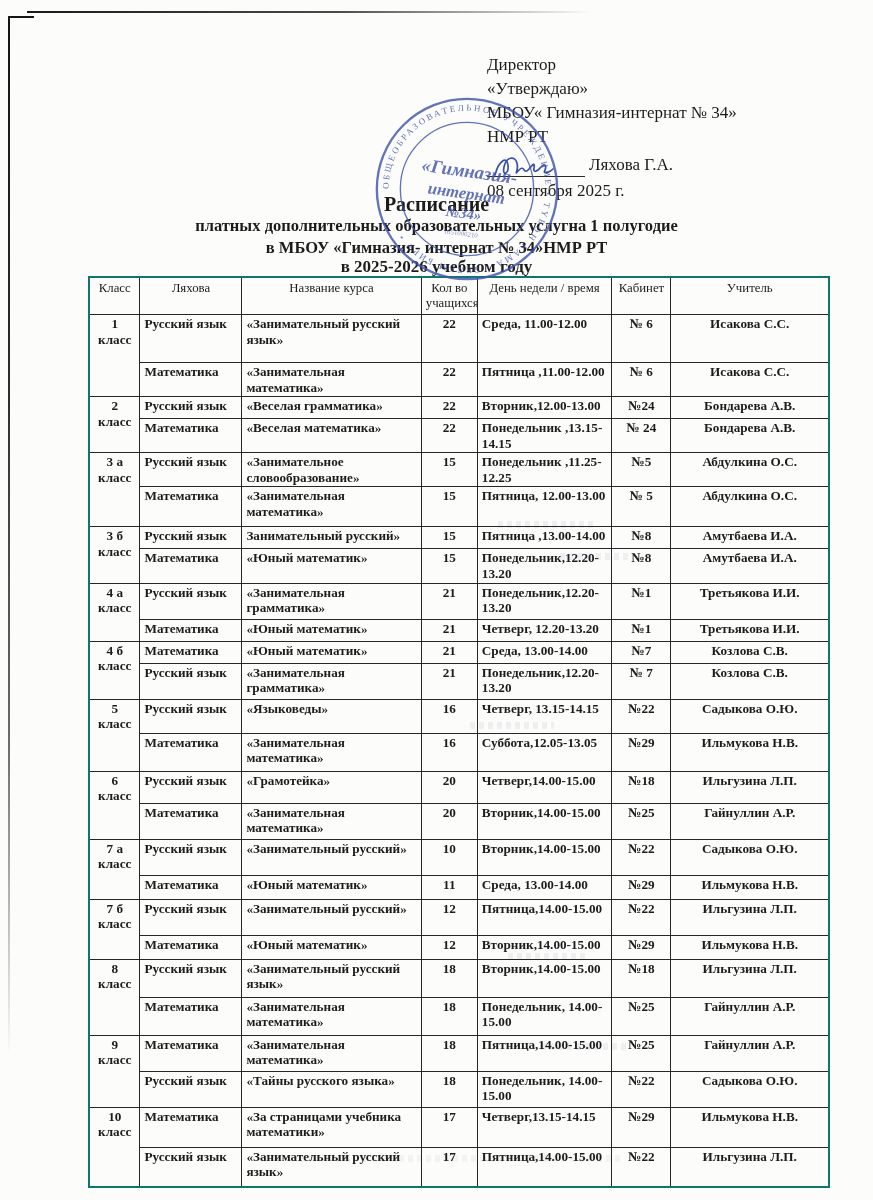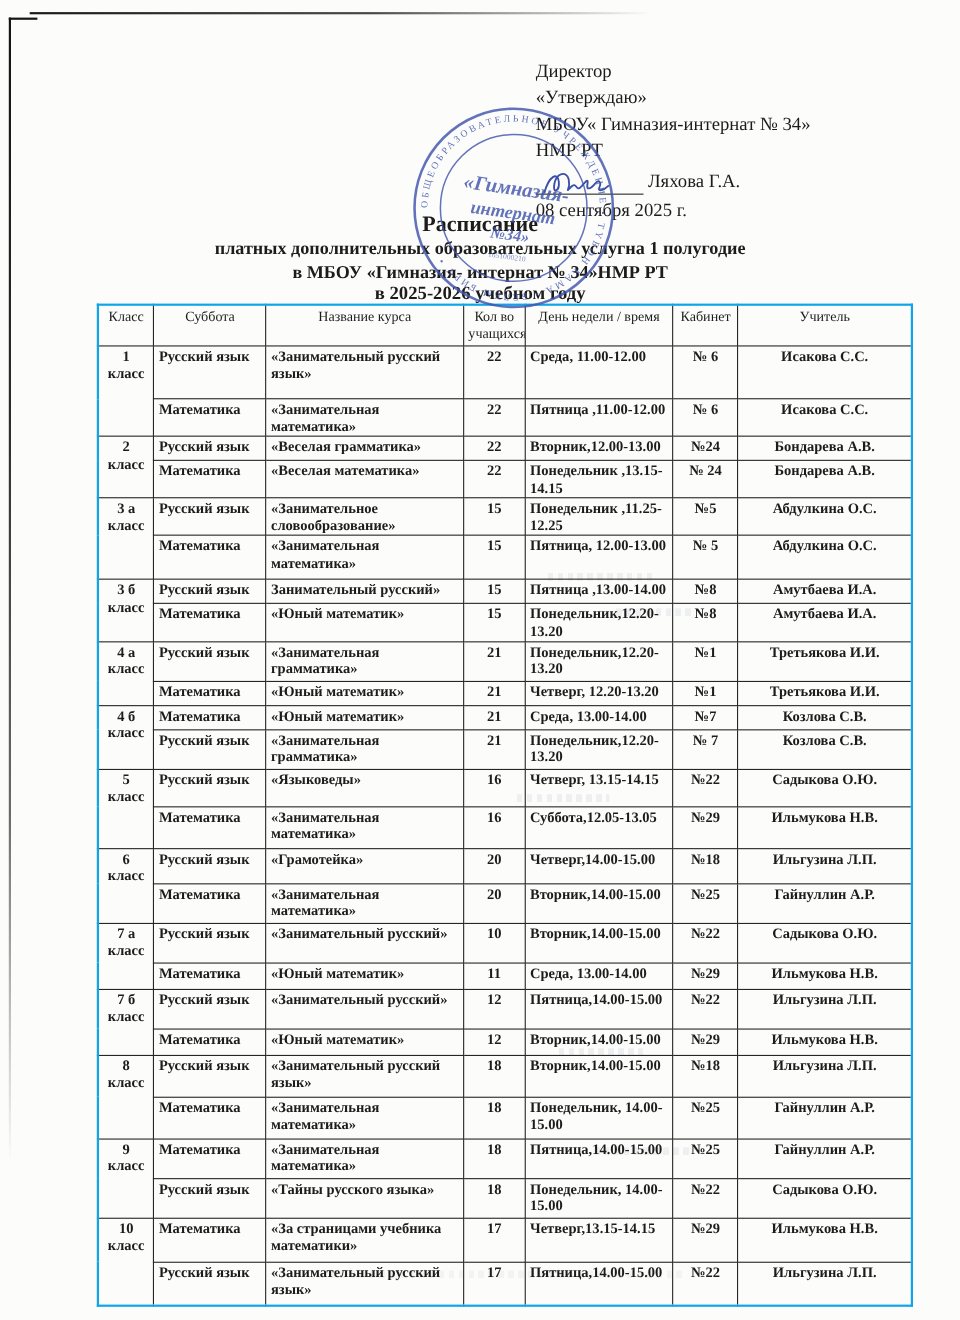--- a/index.html
+++ b/index.html
@@ -27,21 +27,21 @@
   .stamp{position:absolute;left:369px;top:91px;width:196px;height:196px;z-index:5;opacity:.82;pointer-events:none;}
 
   
   .titleblock{position:absolute;top:193px;left:0;width:873px;text-align:center;z-index:1;font-weight:bold;}
   .titleblock .t1{font-size:20px;line-height:22px;}
   .titleblock .t2,.titleblock .t3{font-size:16.5px;line-height:22px;}
   .titleblock .t4{font-size:17px;line-height:16px;}
 
   
   table.sched{position:absolute;left:88px;top:276px;width:742px;border-collapse:collapse;
-    border:2px solid #0ea5e9;table-layout:fixed;z-index:2;}
+    border:2px solid #0f766e;table-layout:fixed;z-index:2;}
   .sched th,.sched td{border:1px solid #262626;padding:1px 4px;vertical-align:top;
     font-size:13.2px;line-height:1.18;overflow:hidden;}
   .sched thead th{font-weight:normal;text-align:center;height:32px;font-size:12.8px;vertical-align:top;padding-top:3px;}
   .sched tbody td{font-weight:bold;}
   .col-class{width:50px;} .col-subj{width:100px;} .col-course{width:176px;}
   .col-num{width:55px;} .col-sched{width:132px;} .col-room{width:58px;} .col-teach{width:155px;}
   .c-class{text-align:center;font-weight:bold;padding-top:2px;}
   .c-subj{text-align:left;}
   .c-course{text-align:left;}
   .c-num{text-align:center;}
@@ -108,21 +108,21 @@
       <col class="col-subj">
       <col class="col-course">
     <col class="col-num">
       <col class="col-sched">
       <col class="col-room">
       <col class="col-teach">
   </colgroup>
   <thead>
     <tr>
       <th>Класс</th>
-      <th>Суббота</th>
+      <th>Ляхова</th>
       <th>Название курса</th>
       <th>Кол во учащихся</th>
       <th>День недели / время</th>
       <th>Кабинет</th>
       <th>Учитель</th>
     </tr>
   </thead>
   <tbody id="schedule-body">
       <tr style="height: 48px;">
         <td rowspan="2" class="c-class">

